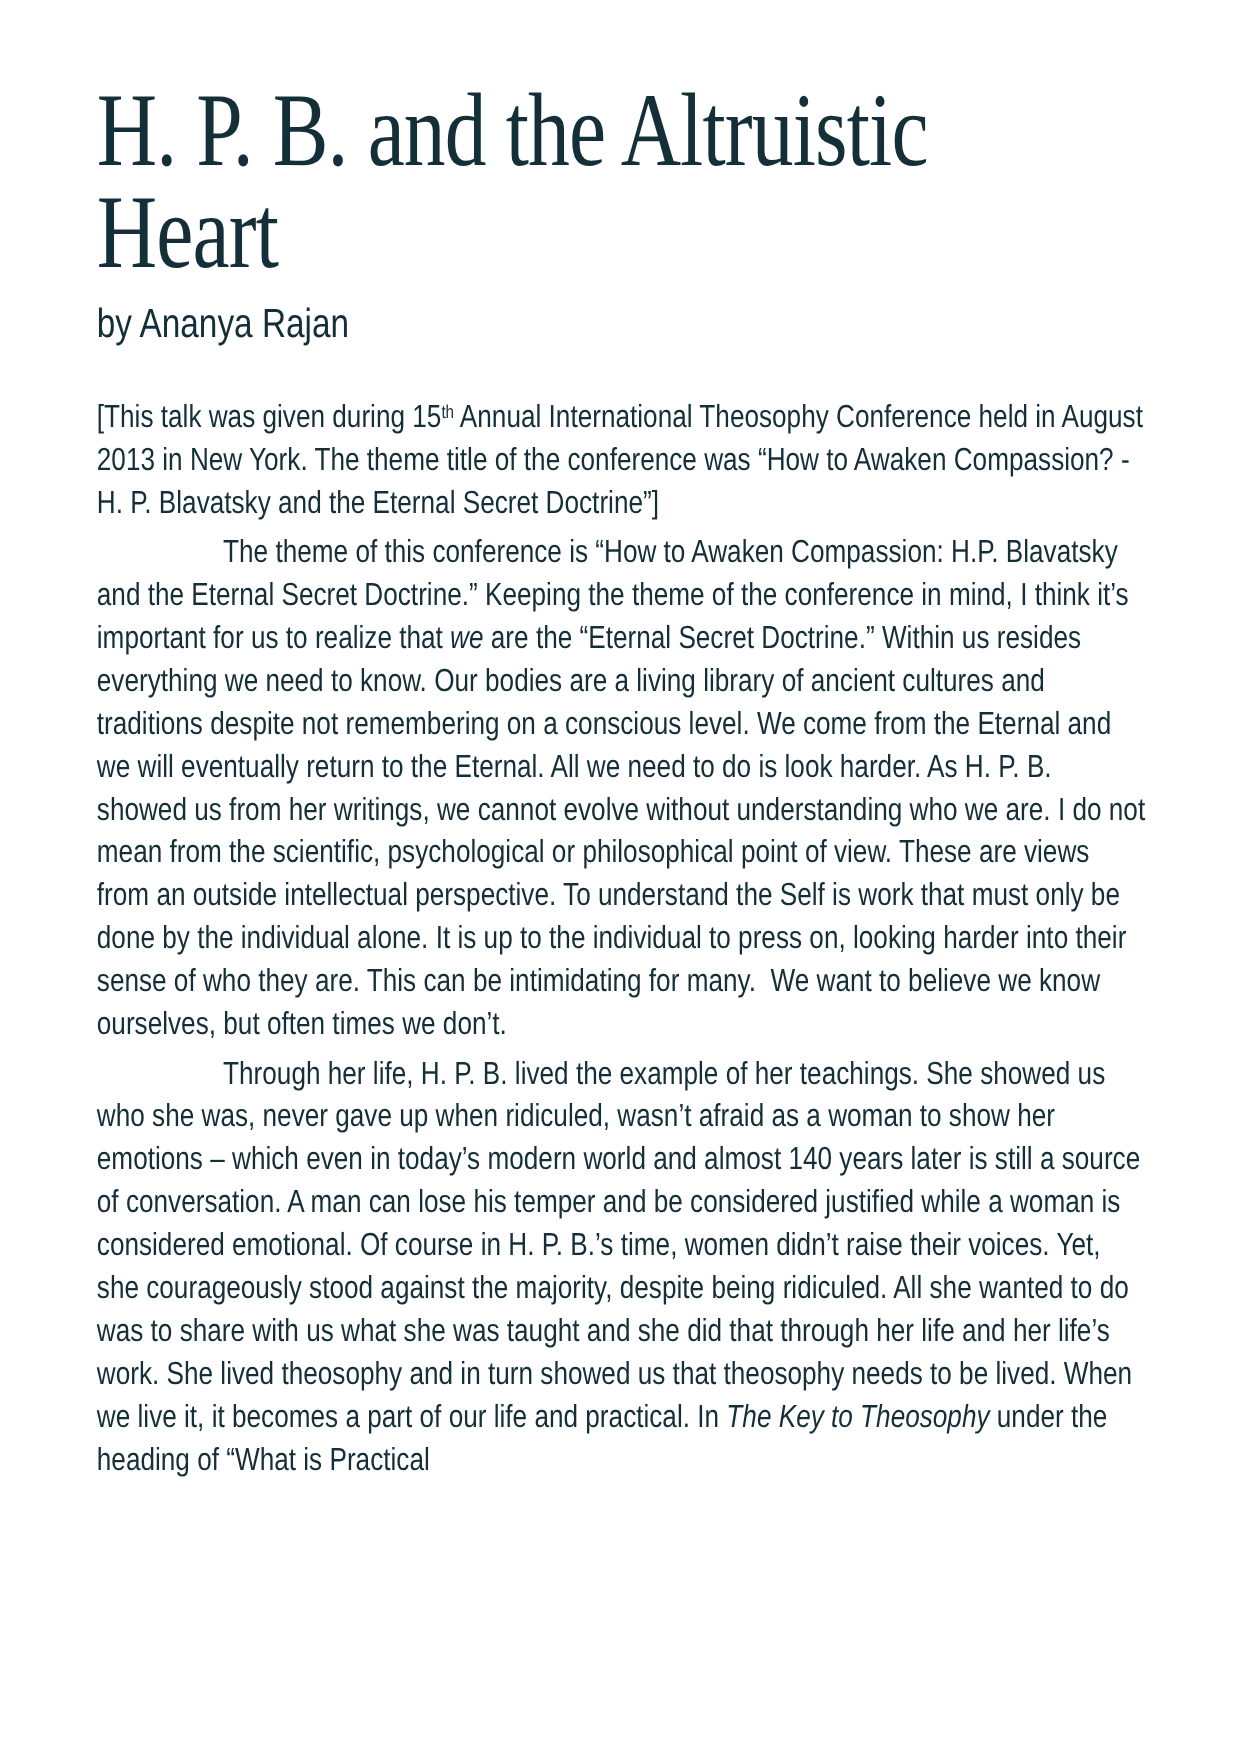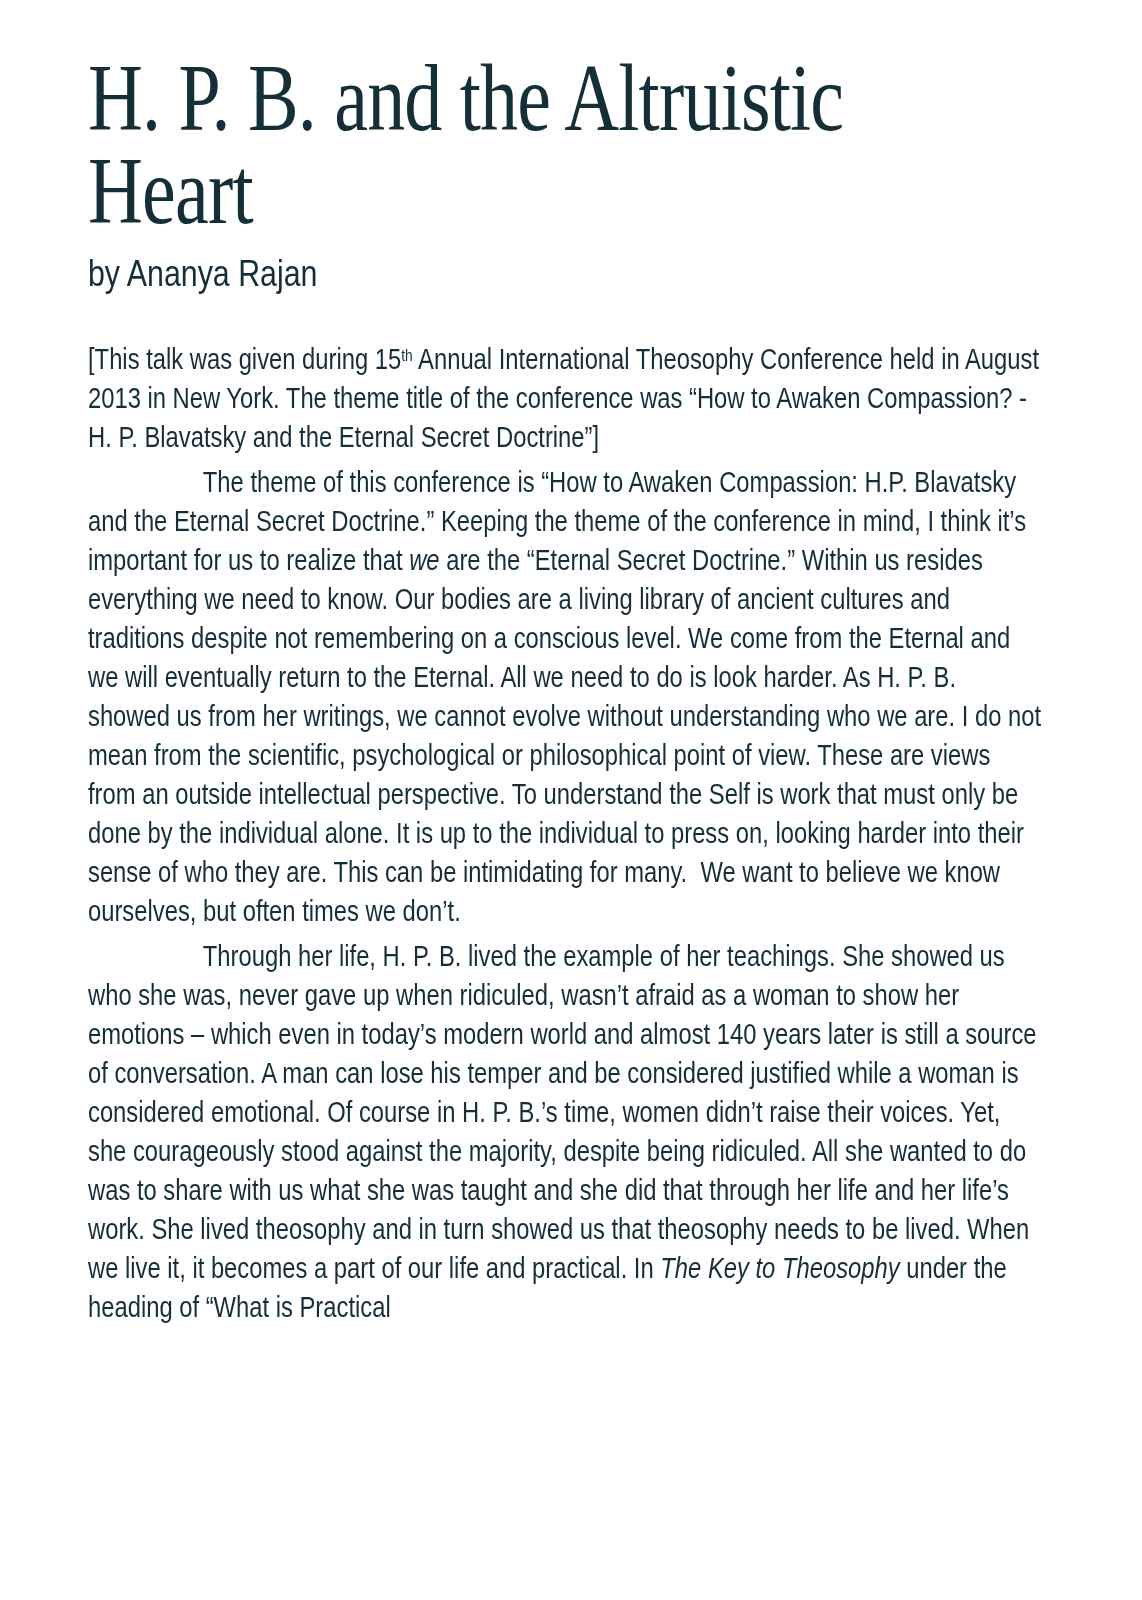--- a/index.html
+++ b/index.html
@@ -11,21 +11,21 @@
     width: 1142px;
     height: 1600px;
     overflow: hidden;
     color: #152f38;
     font-family: "Liberation Sans", sans-serif;
   }
   .page {
     box-sizing: border-box;
     width: 1142px;
     height: 1600px;
-    padding: 52px 100px 0 88px;
+    padding: 72px 100px 0 88px;
     overflow: hidden;
   }
   
   .condense {
     transform: scaleX(0.82);
     transform-origin: 0 0;
     width: 122%;
   }
   .title {
     font-family: "Liberation Serif", serif;

